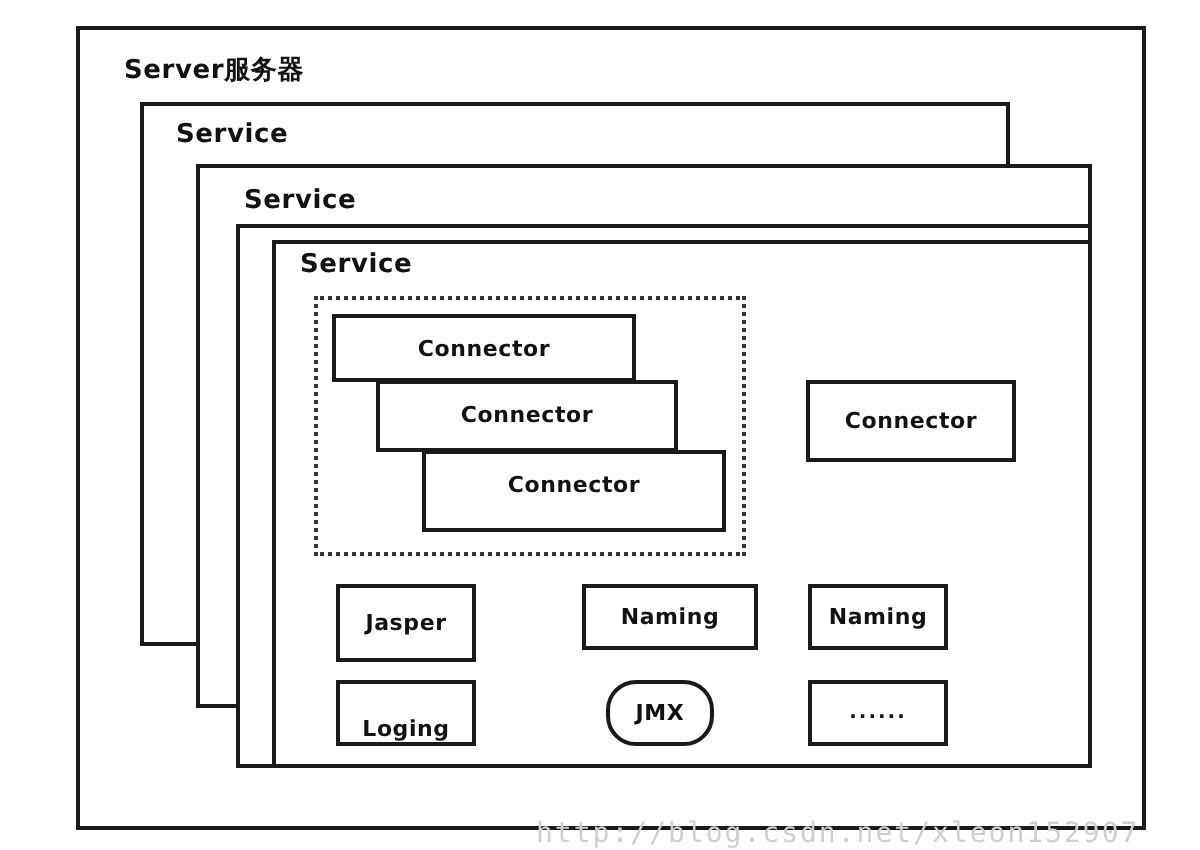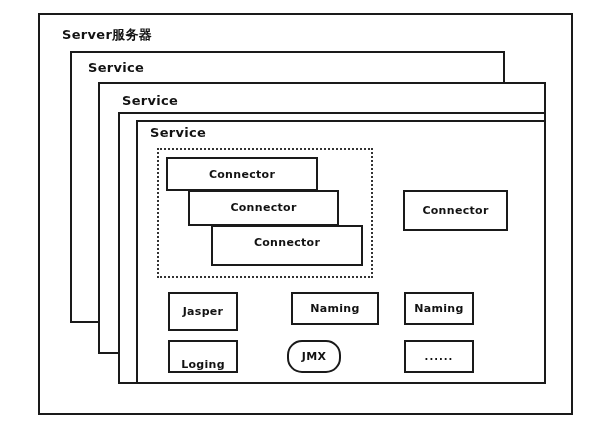--- a/index.html
+++ b/index.html
@@ -117,21 +117,22 @@
   <div class="node" style="left:291px;top:292px;width:88px;height:33px;">
     <span>Naming</span>
   </div>
   <div class="node" style="left:404px;top:292px;width:70px;height:33px;">
     <span>Naming</span>
   </div>
 
   <div class="node" style="left:168px;top:340px;width:70px;height:33px;align-items:flex-end;">
     <span>Loging</span>
   </div>
-  <div class="node" style="left:287px;top:340px;width:54px;height:33px;border-radius:15px;">
+  <div class="node" style="left:303px;top:340px;width:54px;height:33px;border-radius:15px;">
     <span>JMX</span>
   </div>
   <div class="node dots" style="left:404px;top:340px;width:70px;height:33px;">
     <span>......</span>
   </div>
 
+  <div class="watermark">http://blog.csdn.net/xleon152907</div>
 
 </div>
 
 </body></html>

